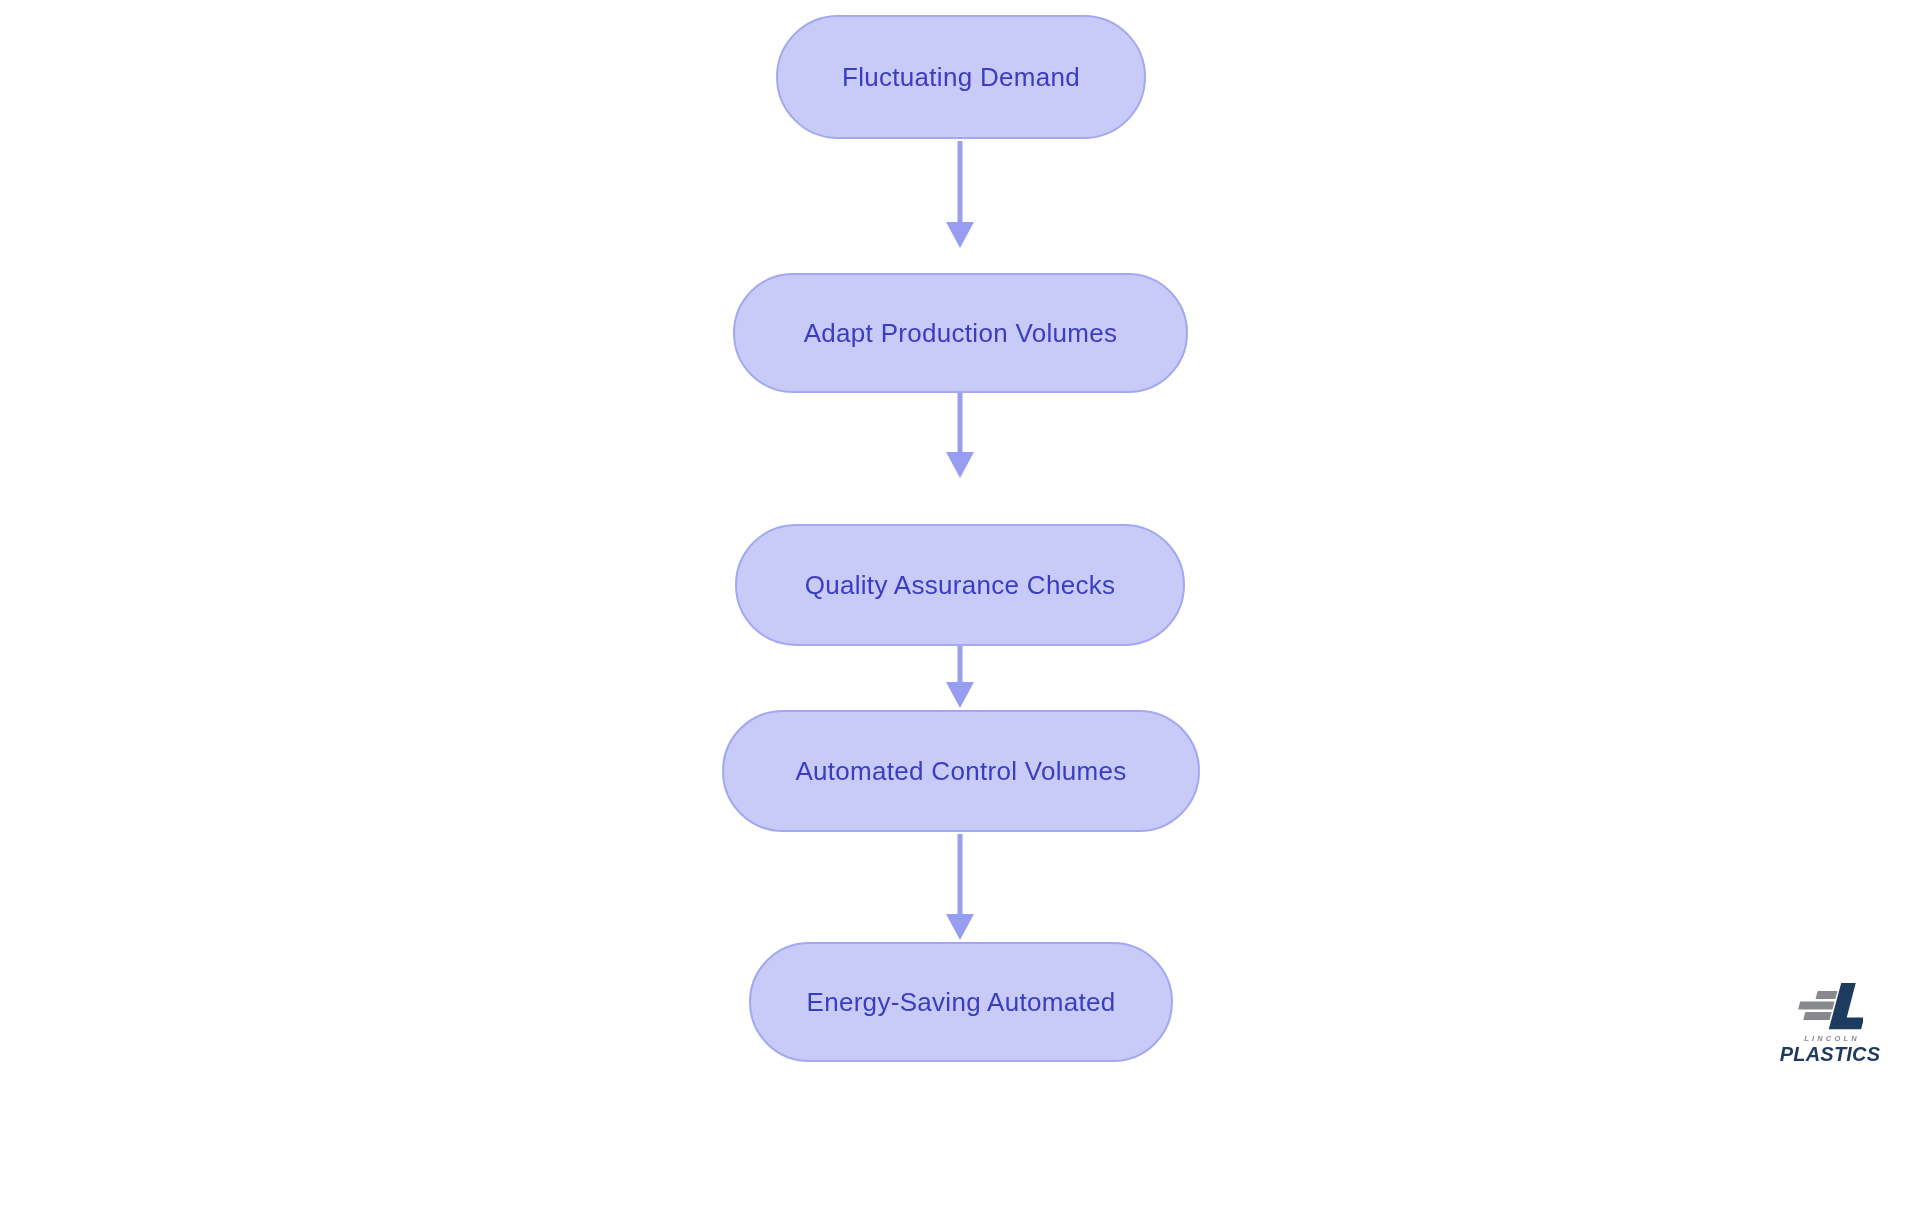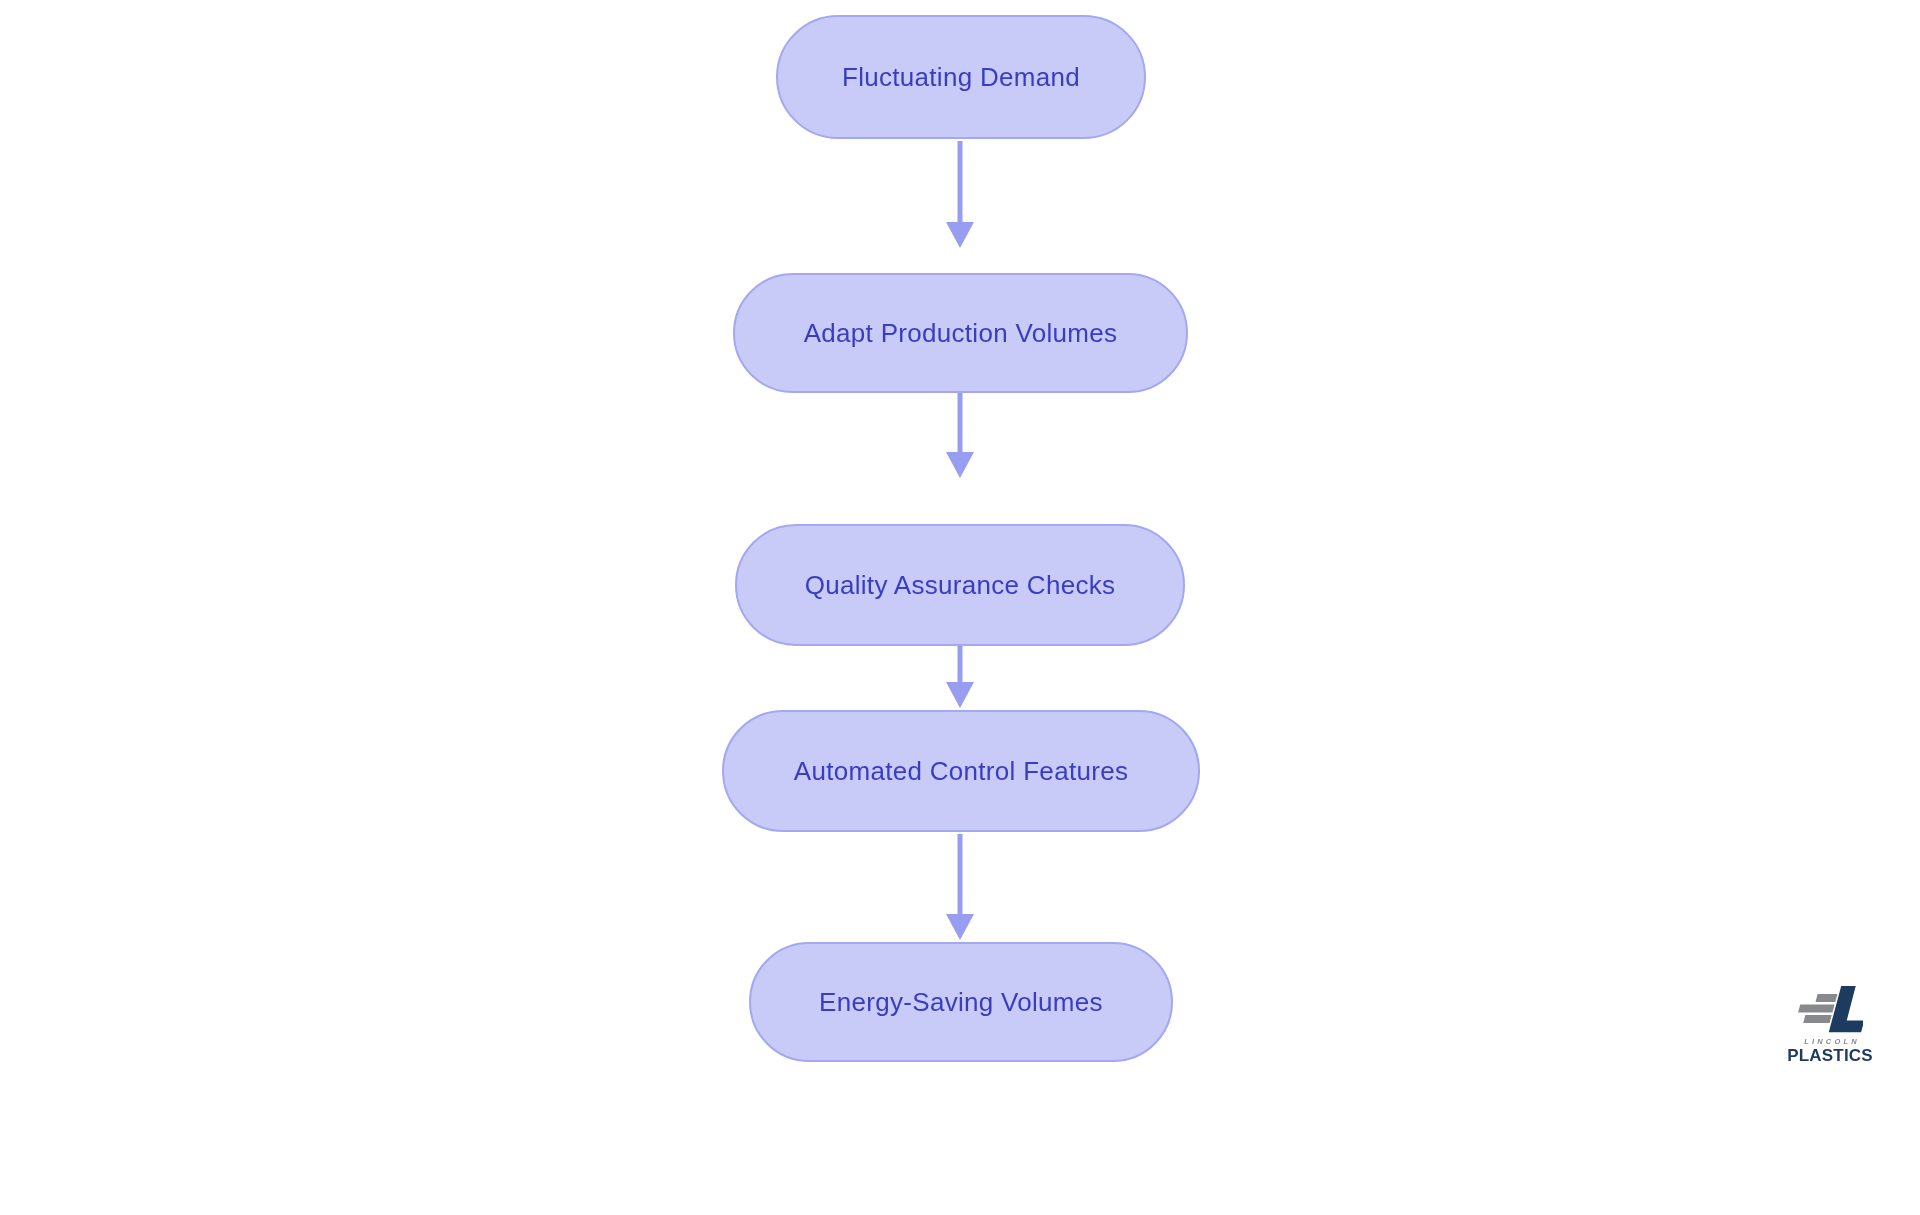--- a/index.html
+++ b/index.html
@@ -66,21 +66,22 @@
     font-size: 7.5px;
     font-style: italic;
     font-weight: bold;
     letter-spacing: 3.2px;
     margin-top: 2px;
     margin-left: 4px;
     white-space: nowrap;
   }
   .logo-line2 {
     color: var(--logo-navy);
-    font-size: 17px;
+    font-size: 20px;
+    font-style: italic;
     font-weight: bold;
     letter-spacing: 0.2px;
     white-space: nowrap;
   }
 </style>
 </head>
 <body>
 
 <div class="canvas">
 
@@ -109,25 +110,25 @@
 
   <div class="flow-node n2">
     <span>Adapt Production Volumes</span>
   </div>
 
   <div class="flow-node n3">
     <span>Quality Assurance Checks</span>
   </div>
 
   <div class="flow-node n4">
-    <span>Automated Control Features</span>
+    <span>Automated Control Volumes</span>
   </div>
 
   <div class="flow-node n5">
-    <span>Energy-Saving Volumes</span>
+    <span>Energy-Saving Automated</span>
   </div>
 
   <div class="logo">
     <svg class="logo-mark" viewBox="0 0 100 80" aria-hidden="true">
       <polygon style="fill: var(--logo-navy);" points="67,6 89,6 75.4,58 102,58 97.1,76 48.1,76"></polygon>
       <polygon style="fill: var(--logo-gray);" points="31.3,18 61.3,18 58,30 28,30"></polygon>
       <polygon style="fill: var(--logo-gray);" points="4.9,34 56.9,34 53.7,46 1.7,46"></polygon>
       <polygon style="fill: var(--logo-gray);" points="12.6,50 52.6,50 49.4,62 9.4,62"></polygon>
     </svg>
     <div class="logo-line1">LINCOLN</div>

